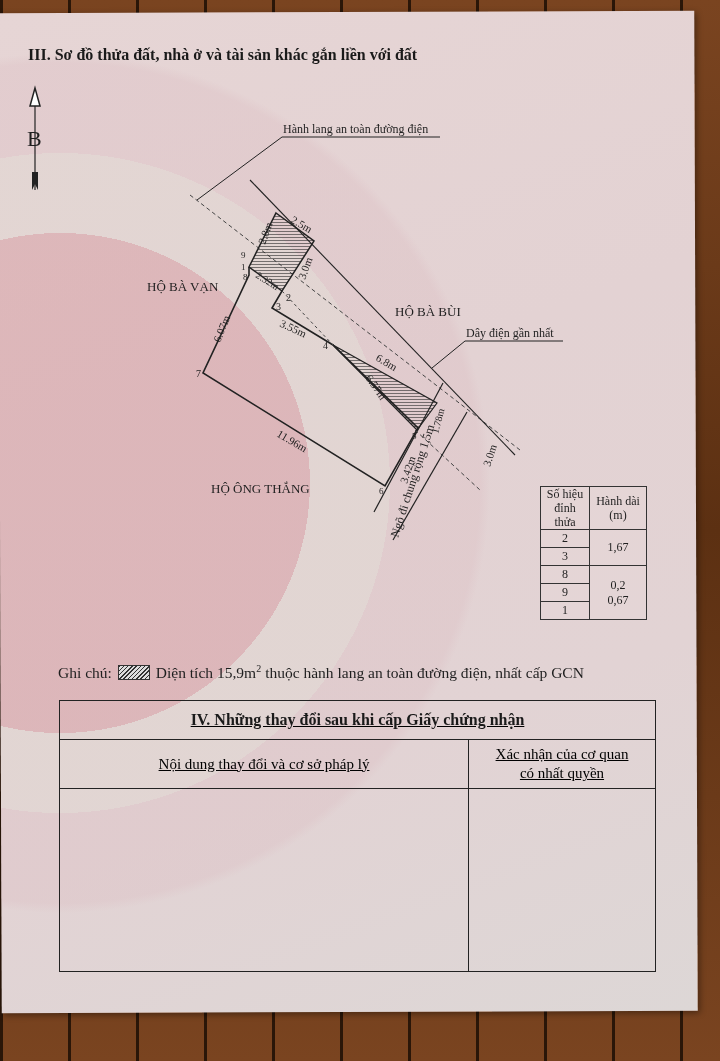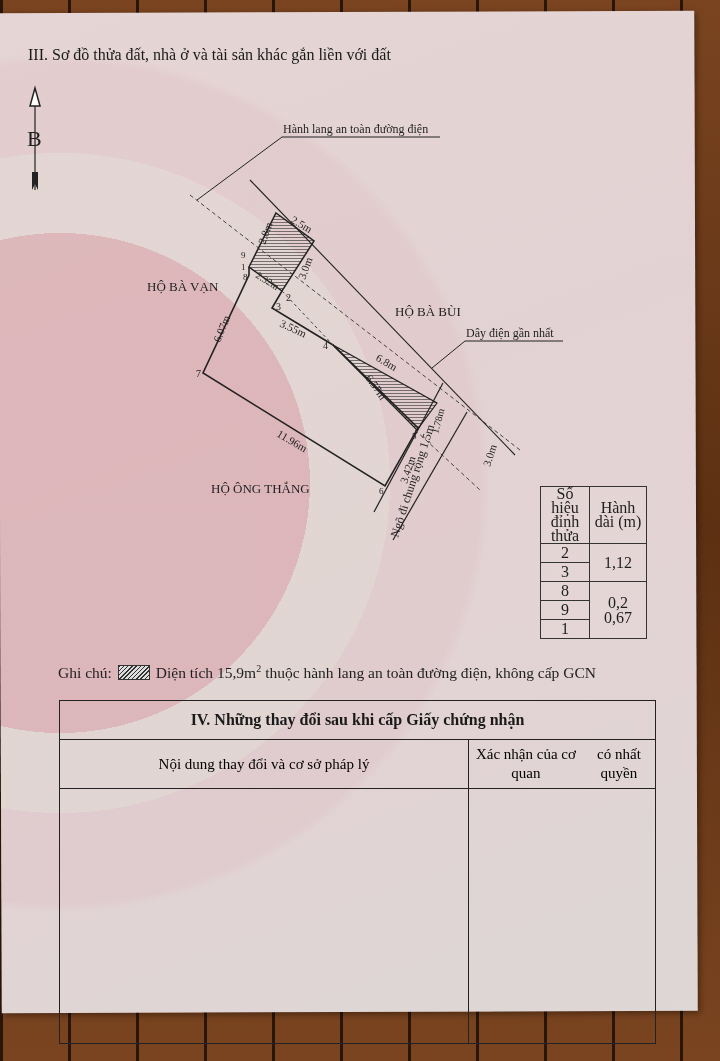--- a/index.html
+++ b/index.html
@@ -17,54 +17,54 @@
   .paper {
     position:absolute; left:0; top:12px; width:696px; height:1000px;
     background:
       radial-gradient(circle at 60px 470px, rgba(215,160,165,0.55) 0 250px, rgba(225,215,210,0.6) 250px 330px, rgba(220,190,195,0.35) 330px 420px, transparent 430px),
       linear-gradient(160deg, #e6d5d5 0%, #e3d2d3 40%, #e2d3d4 70%, #ddd7d6 100%);
     box-shadow: 2px 2px 6px rgba(0,0,0,0.4);
     transform: rotate(-0.2deg);
   }
   .section-title {
     position:absolute; left:28px; top:46px;
-    font-weight:normal; font-size:16px; color:#1a1a1a;
+    font-weight:bold; font-size:16px; color:#1a1a1a;
   }
   svg.diagram { position:absolute; left:0; top:0; }
   .lbl { font-family:"Liberation Serif", serif; fill:#1f1f1f; }
   .note {
     position:absolute; left:58px; top:663px; font-size:15.5px; color:#1f1f1f;
     display:flex; align-items:center; gap:4px;
   }
   .note .swatch {
     display:inline-block; width:30px; height:13px; border:1px solid #333;
     background: repeating-linear-gradient(135deg, #333 0 1px, #ddd 1px 3px);
     margin:0 2px;
   }
   .note sup { font-size:10px; }
   table.coord {
     position:absolute; left:540px; top:486px; border-collapse:collapse;
-    font-size:16px; color:#1f1f1f; background:rgba(230,215,215,0.6);
+    font-size:12px; color:#1f1f1f; background:rgba(230,215,215,0.6);
   }
   table.coord td, table.coord th {
     border:1px solid #333; text-align:center; padding:0 3px; font-weight:normal;
   }
   table.coord th { height:36px; line-height:14px; }
   table.coord td { height:17px; }
   .changes {
-    position:absolute; left:59px; top:700px; width:597px; height:344px;
-    border:1.5px solid #222; box-sizing:border-box;
+    position:absolute; left:59px; top:700px; width:597px; height:272px;
+    border:1.5px solid #222; box-sizing:border-box;text-decoration:underline;
   }
   .changes .head {
     height:38px; border-bottom:1.5px solid #222; text-align:center;
     font-weight:bold; font-size:16px; line-height:38px; color:#1a1a1a;
   }
   .changes .cols { display:flex; height:48px; border-bottom:1.5px solid #222; }
   .changes .c1 { width:408px; border-right:1.5px solid #222; display:flex; align-items:center; justify-content:center; font-size:15px; }
-  .changes .c2 { flex:1; display:flex; flex-direction:row; align-items:center; justify-content:center; font-size:15px; line-height:19px;text-align:center; }
+  .changes .c2 { flex:1; display:flex; flex-direction:column; align-items:center; justify-content:center; font-size:15px; line-height:19px; }
   .changes .body { display:flex; height:calc(100% - 88px); }
   .changes .b1 { width:408px; border-right:1.5px solid #222; }
   .changes .b2 { flex:1; }
 </style>
 </head>
 <body>
 
 <div class="wood"></div>
 
 <div class="paper">
@@ -139,21 +139,21 @@
 </svg>
 
 <table class="coord">
   <tbody>
       <tr>
     <th style="width:42px">Số hiệu đỉnh thửa</th>
     <th style="width:50px">Hành dài (m)</th>
   </tr>
   <tr>
     <td>2</td>
-    <td rowspan="2">1,12</td>
+    <td rowspan="2">1,67</td>
   </tr>
   <tr>
     <td>3</td>
   </tr>
   <tr>
     <td>8</td>
     <td rowspan="3" style="vertical-align:middle; line-height:15px">
       <div>0,2</div>
       <div>0,67</div>
     </td>
@@ -164,21 +164,21 @@
   <tr>
     <td>1</td>
   </tr>
 </tbody>
   </table>
 
 <div class="note">
   <span>Ghi chú:</span>
   <span class="swatch"></span>
   <span><span>Diện tích 15,9m</span><sup>2</sup></span>
-  <span>thuộc hành lang an toàn đường điện, không cấp GCN</span>
+  <span>thuộc hành lang an toàn đường điện, nhất cấp GCN</span>
 </div>
 
 <div class="changes">
   <div class="head">IV. Những thay đổi sau khi cấp Giấy chứng nhận</div>
   <div class="cols">
     <div class="c1">Nội dung thay đổi và cơ sở pháp lý</div>
     <div class="c2">
       <span>Xác nhận của cơ quan</span>
       <span>có nhất quyền</span>
     </div>

